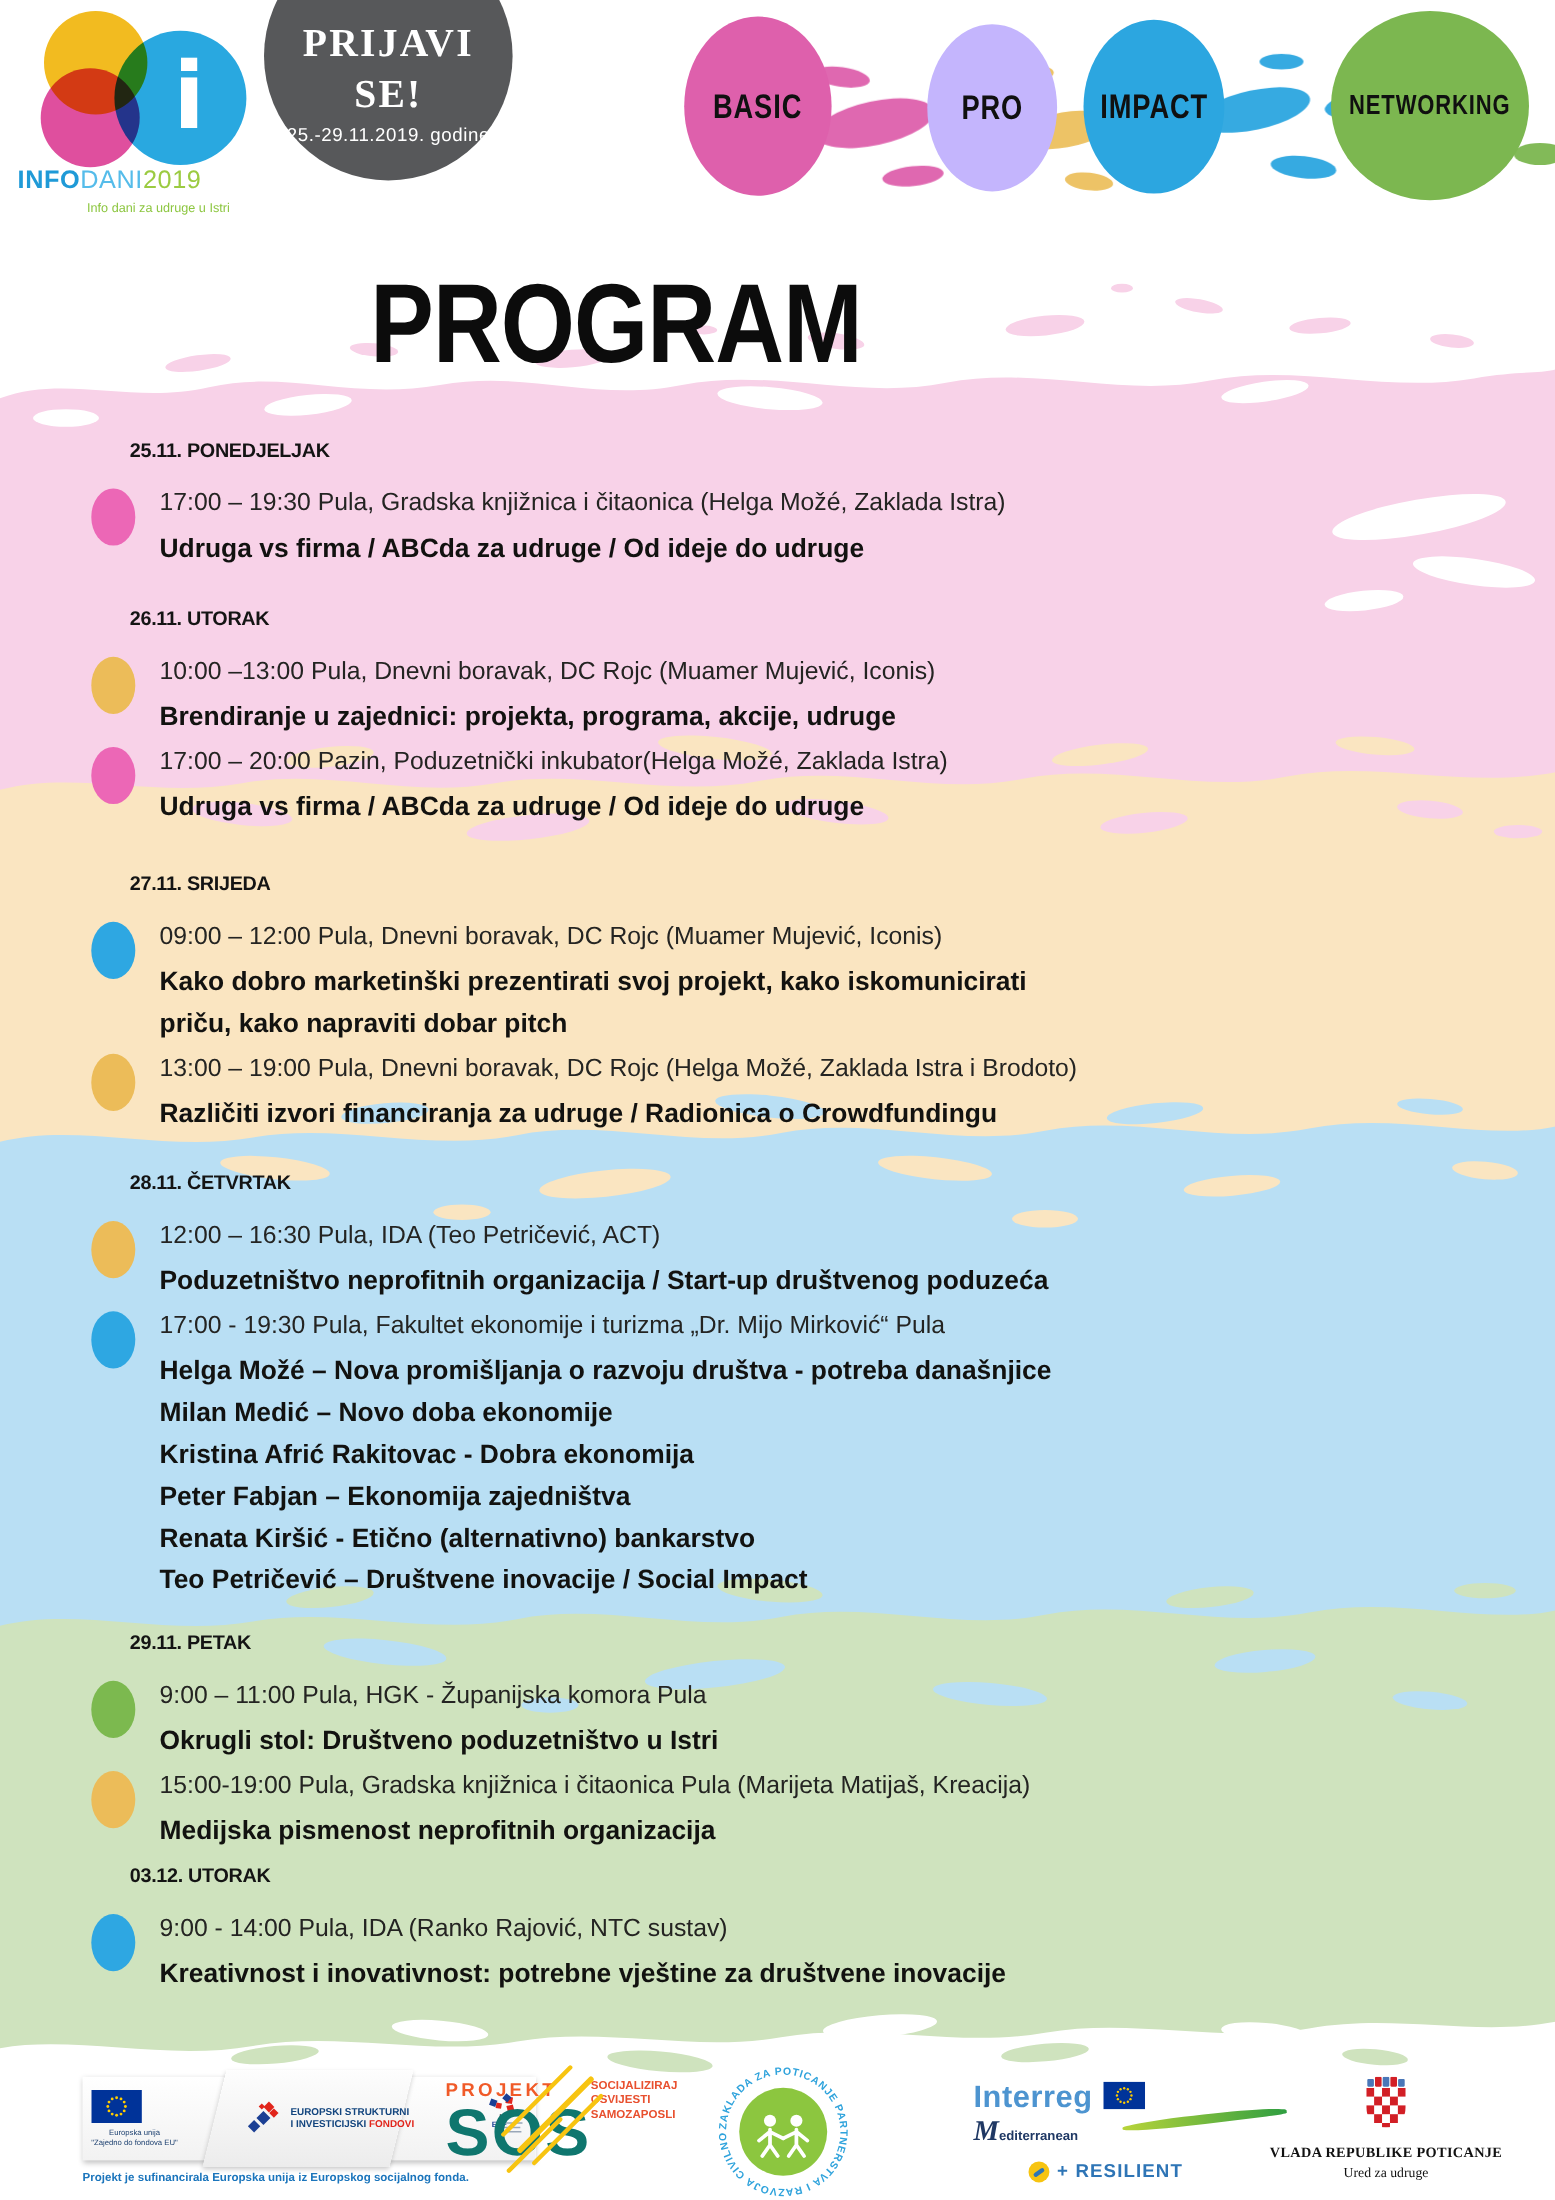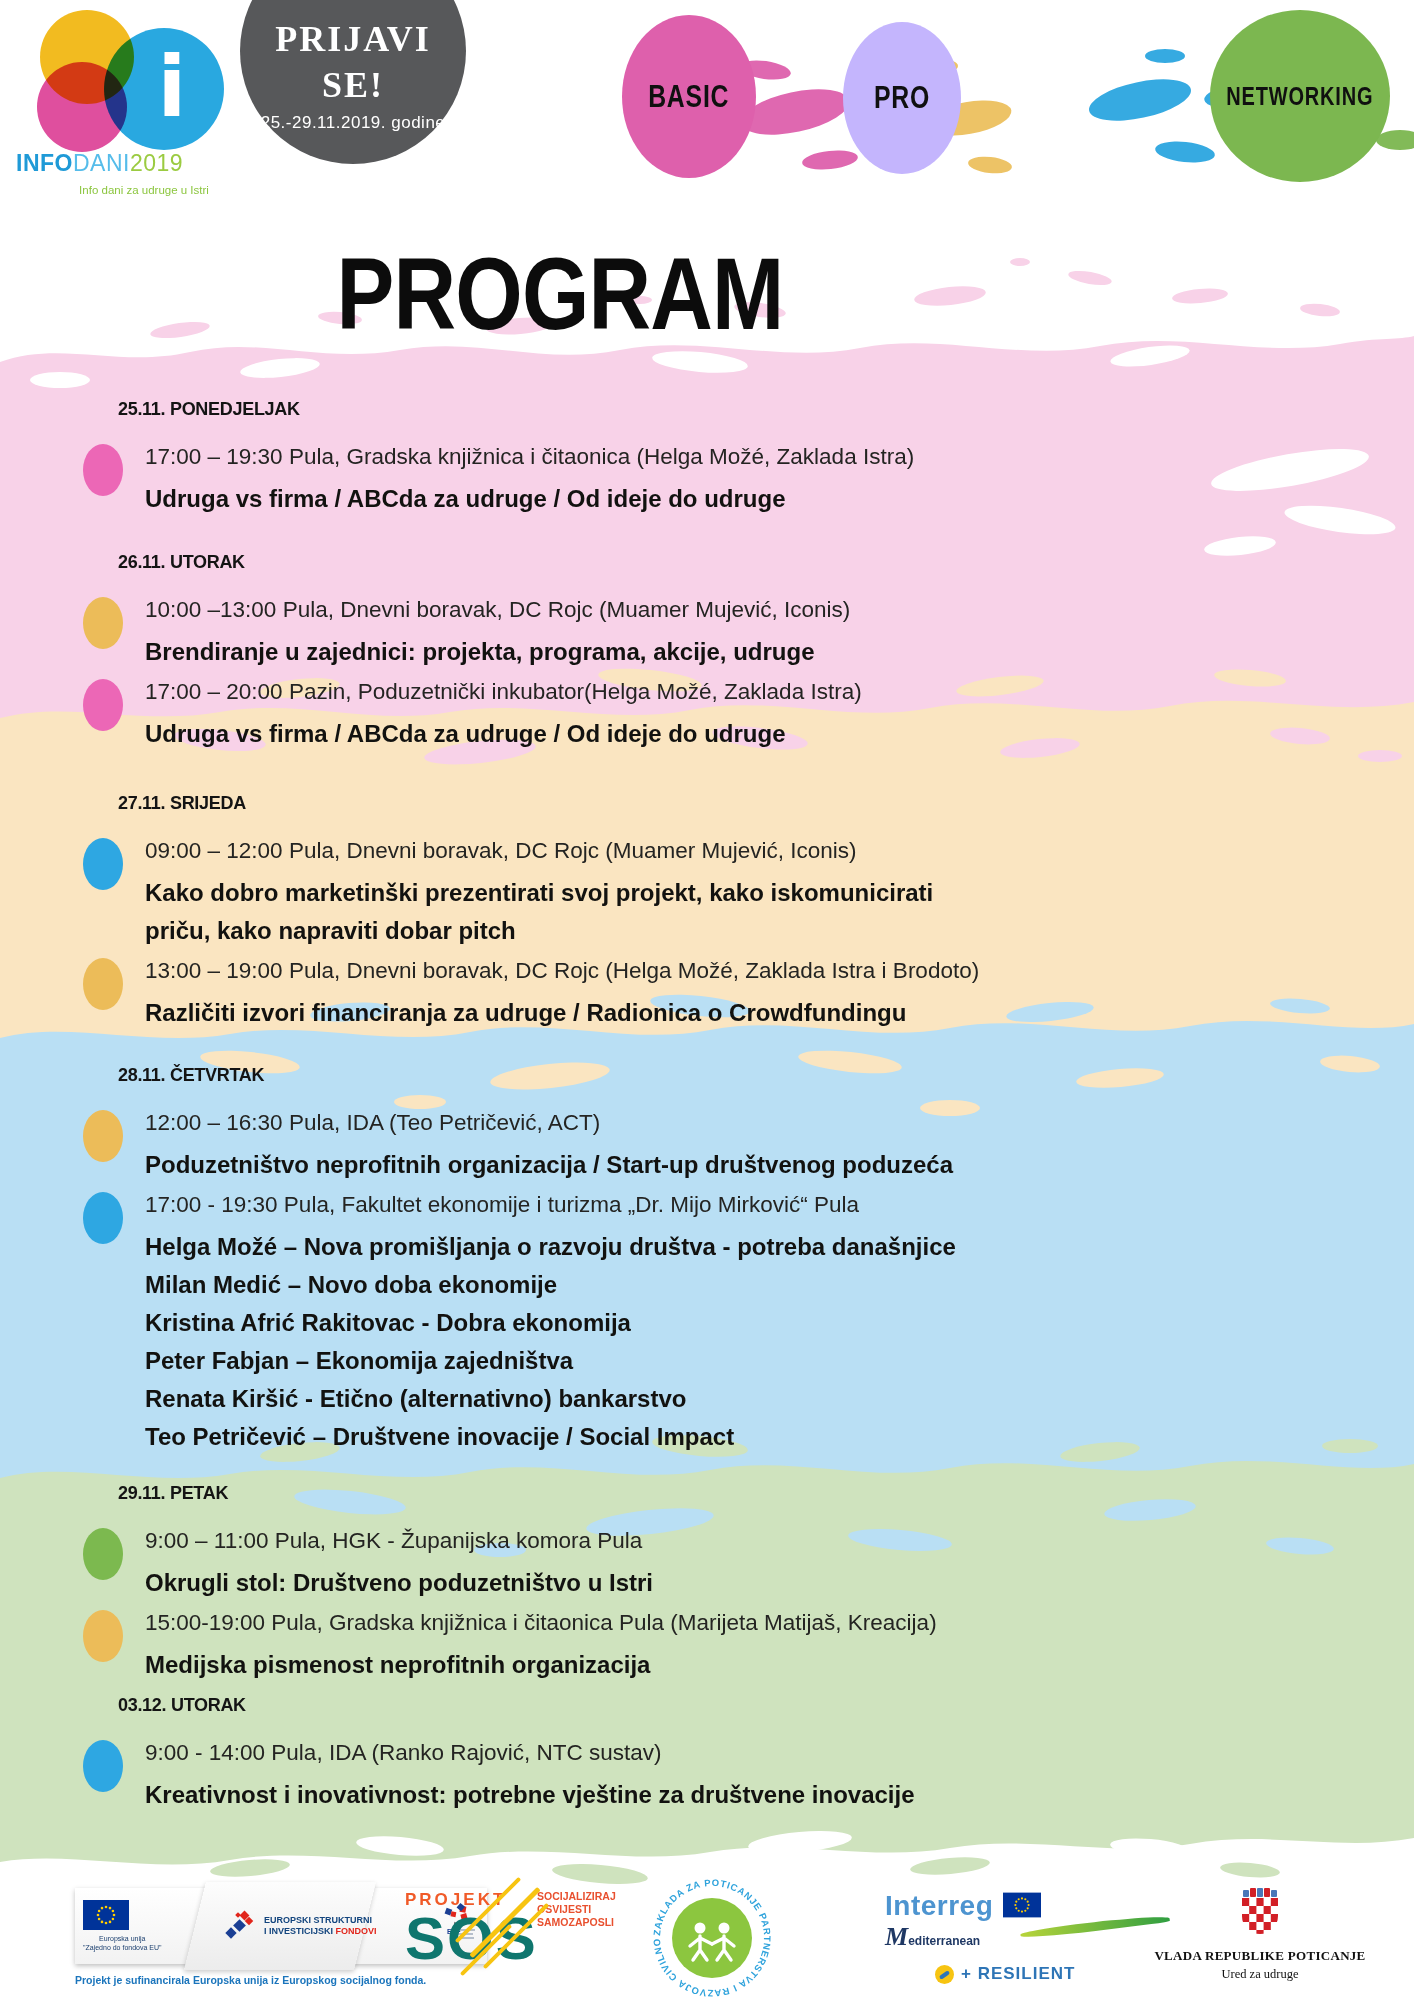--- a/index.html
+++ b/index.html
@@ -231,20 +231,23 @@
     <div class="badge-l1">PRIJAVI</div>
     <div class="badge-l2">SE!</div>
     <div class="badge-date">25.-29.11.2019. godine</div>
   </div>
 
   <div class="cat-circle" id="cat-basic">
     <span class="cat-label">BASIC</span>
   </div>
   <div class="cat-circle" id="cat-pro">
     <span class="cat-label">PRO</span>
+  </div>
+  <div class="cat-circle" id="cat-impact">
+    <span class="cat-label">IMPACT</span>
   </div>
   <div class="cat-circle" id="cat-networking">
     <span class="cat-label">NETWORKING</span>
   </div>
 
   <h1 id="page-title">PROGRAM</h1>
 
   <main id="program-schedule">
       <section class="day-section">
         <h2 class="day-heading">25.11. PONEDJELJAK</h2>

